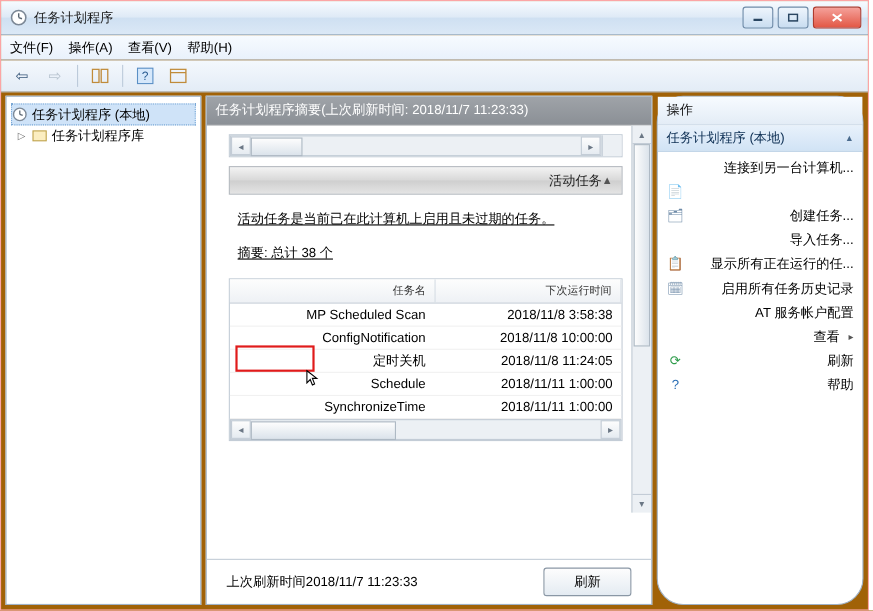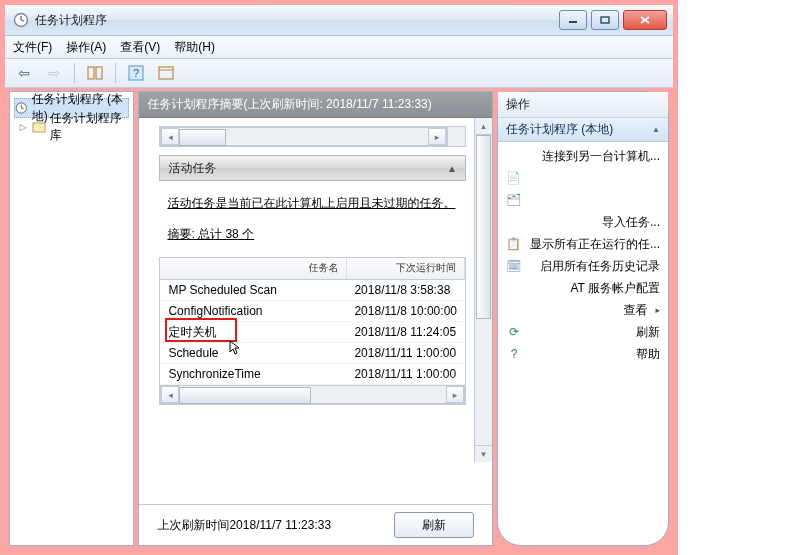--- a/index.html
+++ b/index.html
@@ -1,16 +1,16 @@
 <!DOCTYPE html>
 <html><head>
 <meta charset="utf-8">
 <style>
   html,body{margin:0;padding:0;font-family:"Segoe UI",Tahoma,Arial,sans-serif;font-size:12px;color:#000;}
-  .window{width:678px;height:555px;border:5px solid #fca5a5;box-sizing:border-box;background:#fca5a5;position:relative;}
+  .window{width:790px;height:555px;border:1px solid #fca5a5;box-sizing:border-box;background:#a16207;position:relative;}
   .titlebar{height:30px;background:linear-gradient(#f7fbff,#dfeaf6 48%,#cfe0f2 52%,#dbe8f6);display:flex;align-items:center;border-bottom:1px solid #a9c3de;}
   .titlebar .icon{width:16px;height:16px;margin:0 6px 0 8px;}
   .titlebar .title{flex:1;color:#1a1a1a;}
   .winbtns{display:flex;margin-right:6px;}
   .winbtn{width:26px;height:18px;margin-left:4px;border:1px solid #6f8ba8;border-radius:3px;background:linear-gradient(#eef5fc,#c9ddf1);display:flex;align-items:center;justify-content:center;font-size:10px;}
   .winbtn.close{background:linear-gradient(#f5a19a,#e25745);border-color:#ae3b2e;color:#fff;width:42px;}
   .menubar{height:22px;background:linear-gradient(#f7fbff,#e9f1fb);border-bottom:1px solid #c0cfe0;display:flex;align-items:center;padding-left:8px;gap:14px;}
   .menubar span{color:#000;}
   .toolbar{height:28px;background:linear-gradient(#f4f8fd,#e3ecf6);border-bottom:1px solid #c0cfe0;display:flex;align-items:center;padding-left:6px;gap:4px;}
   .tbtn{width:24px;height:22px;border:1px solid transparent;border-radius:2px;display:flex;align-items:center;justify-content:center;color:#3a597b;font-size:14px;}
@@ -23,31 +23,31 @@
   .treerow.sel{background:#cfe3f8;border:1px dotted #7aa8d6;}
   .tri{width:11px;display:inline-block;text-align:center;color:#6b6b6b;font-size:9px;}
   .mid{flex:1;position:relative;display:flex;flex-direction:column;}
   .mid-header{background:linear-gradient(#9fa3a8,#8b9096);color:#fff;padding:4px 8px;font-size:12px;border-bottom:1px solid #7b8086;}
   .mid-body{flex:1;position:relative;overflow:hidden;}
   .mid-scroll-v{position:absolute;right:0;top:0;bottom:42px;width:17px;background:#ecf0f4;border-left:1px solid #c3ccd6;}
   .hscroll{height:17px;background:#ecf0f4;border:1px solid #c3ccd6;display:flex;align-items:center;}
   .hscroll .arrow{width:16px;height:15px;display:flex;align-items:center;justify-content:center;color:#6b7785;font-size:9px;border:1px solid #c3ccd6;background:linear-gradient(#fdfdfd,#e5ebf1);}
   .hscroll .track{flex:1;height:15px;position:relative;}
   .first-scrollbox{margin:8px 26px 8px 20px;border:1px solid #c3ccd6;background:#fff;display:flex;}
-  .section-hdr{margin:8px 26px 8px 20px;background:linear-gradient(#f3f3f3,#d9d9d9 48%,#cfcfcf 52%,#e4e4e4);border:1px solid #b3b8be;height:24px;display:flex;align-items:center;padding:0 8px;font-size:12px;color:#222;justify-content:space-between;gap:13px;}
+  .section-hdr{margin:8px 26px 8px 20px;background:linear-gradient(#f3f3f3,#d9d9d9 48%,#cfcfcf 52%,#e4e4e4);border:1px solid #b3b8be;height:24px;display:flex;align-items:center;padding:0 8px;font-size:12px;color:#222;justify-content:flex-end;}
   .section-hdr .chev{font-size:10px;color:#555;}
   .section-body{margin:0 26px 8px 20px;background:#fff;text-decoration:underline;}
   .section-body p{margin:14px 8px 6px 8px;}
   .tablebox{margin:14px 26px 0 20px;border:1px solid #c3ccd6;background:#fff;}
   .thead{display:flex;background:linear-gradient(#fdfdfd,#eef1f5);border-bottom:1px solid #c3ccd6;height:21px;}
   .th{padding:3px 8px;border-right:1px solid #d6dde4;font-size:10px;color:#333;text-align:right;}
   .th.c1{width:170px;}
   .th.c2{flex:1;}
   .trow{display:flex;height:20px;align-items:center;border-bottom:1px solid #f1f1f1;}
-  .td{padding:2px 8px;font-size:12px;}
+  .td{padding:2px 8px;font-size:12px;text-align:right;}
   .td.c1{width:170px;overflow:hidden;white-space:nowrap;}
   .td.c2{flex:1;white-space:nowrap;}
   .highlight{position:absolute;border:2px solid #e01b1b;pointer-events:none;}
   .footer{height:40px;border-top:1px solid #c3ccd6;display:flex;align-items:center;justify-content:space-between;padding:0 18px;margin-top:auto;}
   .btn{min-width:58px;height:24px;border:1px solid #8a97a5;background:linear-gradient(#fdfdfd,#e4ebf2);border-radius:3px;display:flex;align-items:center;justify-content:center;padding:0 10px;}
   .right{width:188px;display:flex;flex-direction:column;border-radius:24px;}
   .right-hdr{background:linear-gradient(#f7fbff,#e3ecf6);border-bottom:1px solid #c5d4e4;padding:4px 8px;font-weight:400;color:#1a1a1a;}
   .right-sub{background:linear-gradient(#e8f1fb,#d1e3f5);border-bottom:1px solid #b5cce3;padding:3px 8px;color:#0b2d52;display:flex;justify-content:space-between;align-items:center;}
   .right-sub .up{font-size:8px;color:#4a6b8d;}
   .actlist{padding:3px 0;}
@@ -237,20 +237,21 @@
       <div class="actlist">
         <div class="actitem">
             <span class="glyph"></span>
             <span class="txt">连接到另一台计算机...</span>
           </div>
         <div class="actitem">
             <span class="glyph">📄</span>
           </div>
         <div class="actitem">
             <span class="glyph">🗂</span>
+            <span class="txt">创建任务...</span>
           </div>
         <div class="actitem">
             <span class="glyph"></span>
             <span class="txt">导入任务...</span>
           </div>
         <div class="actitem">
             <span class="glyph">📋</span>
             <span class="txt">显示所有正在运行的任...</span>
           </div>
         <div class="actitem">

